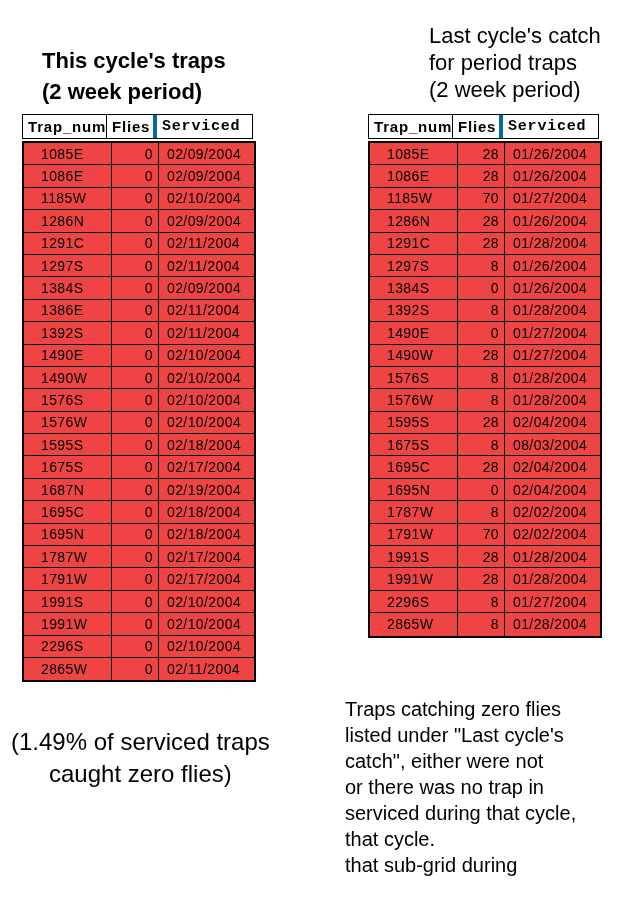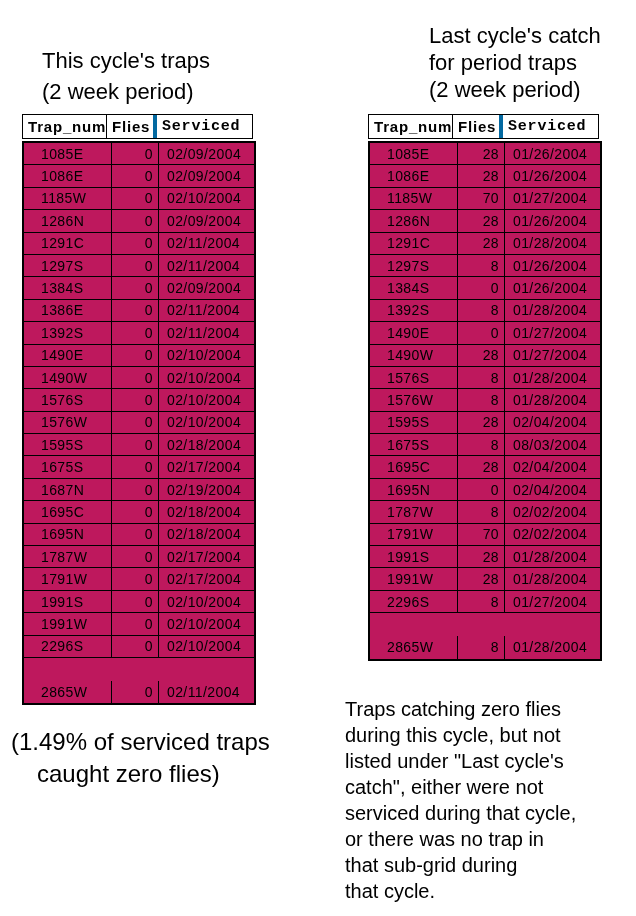--- a/index.html
+++ b/index.html
@@ -5,21 +5,21 @@
   * { box-sizing: border-box; margin: 0; padding: 0; }
   html, body { background: #ffffff; }
   body {
     width: 636px; height: 916px;
     position: relative;
     font-family: "Liberation Sans", sans-serif;
     color: #000000;
     overflow: hidden;
   }
   .title { position: absolute; font-size: 22px; }
-  #left-title  { left: 42px;  top: 45px; line-height: 31px; }
+  #left-title  { left: 42px;  top: 45px; line-height: 31px; font-weight: bold; }
   #right-title { left: 388px; top: 22px; line-height: 27px; margin-left: 41px; }
 
   .header-box {
     position: absolute;
     width: 231px; height: 25px;
     border: 1px solid #000;
     display: flex;
     font-weight: bold; font-size: 15px; letter-spacing: 0.8px;
   }
   #left-header  { left: 22px;  top: 114px; }
@@ -27,38 +27,38 @@
   .hcell { display: flex; align-items: center; padding-left: 5px;
            overflow: hidden; white-space: nowrap; }
   .h-trap  { width: 84px; border-right: 1px solid #000; }
   .h-flies { width: 50px; border-right: 4px solid #0369a1; }
   .h-serviced { flex: 1; font-family: Liberation Mono, monospace; }
 
   .data-box {
     position: absolute;
     width: 234px;
     border: 2px solid #000;
-    background: #be185d;
+    background: #ef4444;
   }
   #left-body  { left: 22px;  top: 141px; }
   #right-body { left: 368px; top: 141px; }
   .tr { display: flex; height: 22.4px; border-bottom: 1px solid #000; }
-  .tr:last-child { border-bottom: none; margin-top: 23px; }
+  .tr:last-child { border-bottom: none; }
   .td { display: flex; align-items: center; font-size: 14px;
         letter-spacing: 0.4px; overflow: hidden; white-space: nowrap; }
   .td-trap  { width: 88px; border-right: 1px solid #000; padding-left: 17px; }
   .td-flies { width: 47px; border-right: 1px solid #000;
               justify-content: flex-end; padding-right: 5px; }
   .td-serviced { flex: 1; padding-left: 8px; }
 
   #left-footnote {
     position: absolute; left: 11px; top: 726px;
     font-size: 24px; line-height: 32px;
   }
-  #left-footnote .note-line2 { margin-left: 26px; }
+  #left-footnote .note-line2 { margin-left: 38px; }
 
   #right-note {
     position: absolute; left: 345px; top: 696px;
     font-size: 20px; line-height: 26px;
   }
 </style>
 </head>
 <body>
 
 <div class="title" id="left-title">
@@ -320,20 +320,19 @@
     </div>
   </div>
 
 <div id="left-footnote">
   <div class="note-line1">(1.49% of serviced traps</div>
   <div class="note-line2">caught zero flies)</div>
 </div>
 
 <div id="right-note">
   <div>Traps catching zero flies</div>
-  <div>during this cycle, but not</div>
   <div>listed under "Last cycle's</div>
   <div>catch", either were not</div>
+  <div>or there was no trap in</div>
   <div>serviced during that cycle,</div>
-  <div>or there was no trap in</div>
+  <div>that cycle.</div>
   <div>that sub-grid during</div>
-  <div>that cycle.</div>
 </div>
 
 </body></html>

